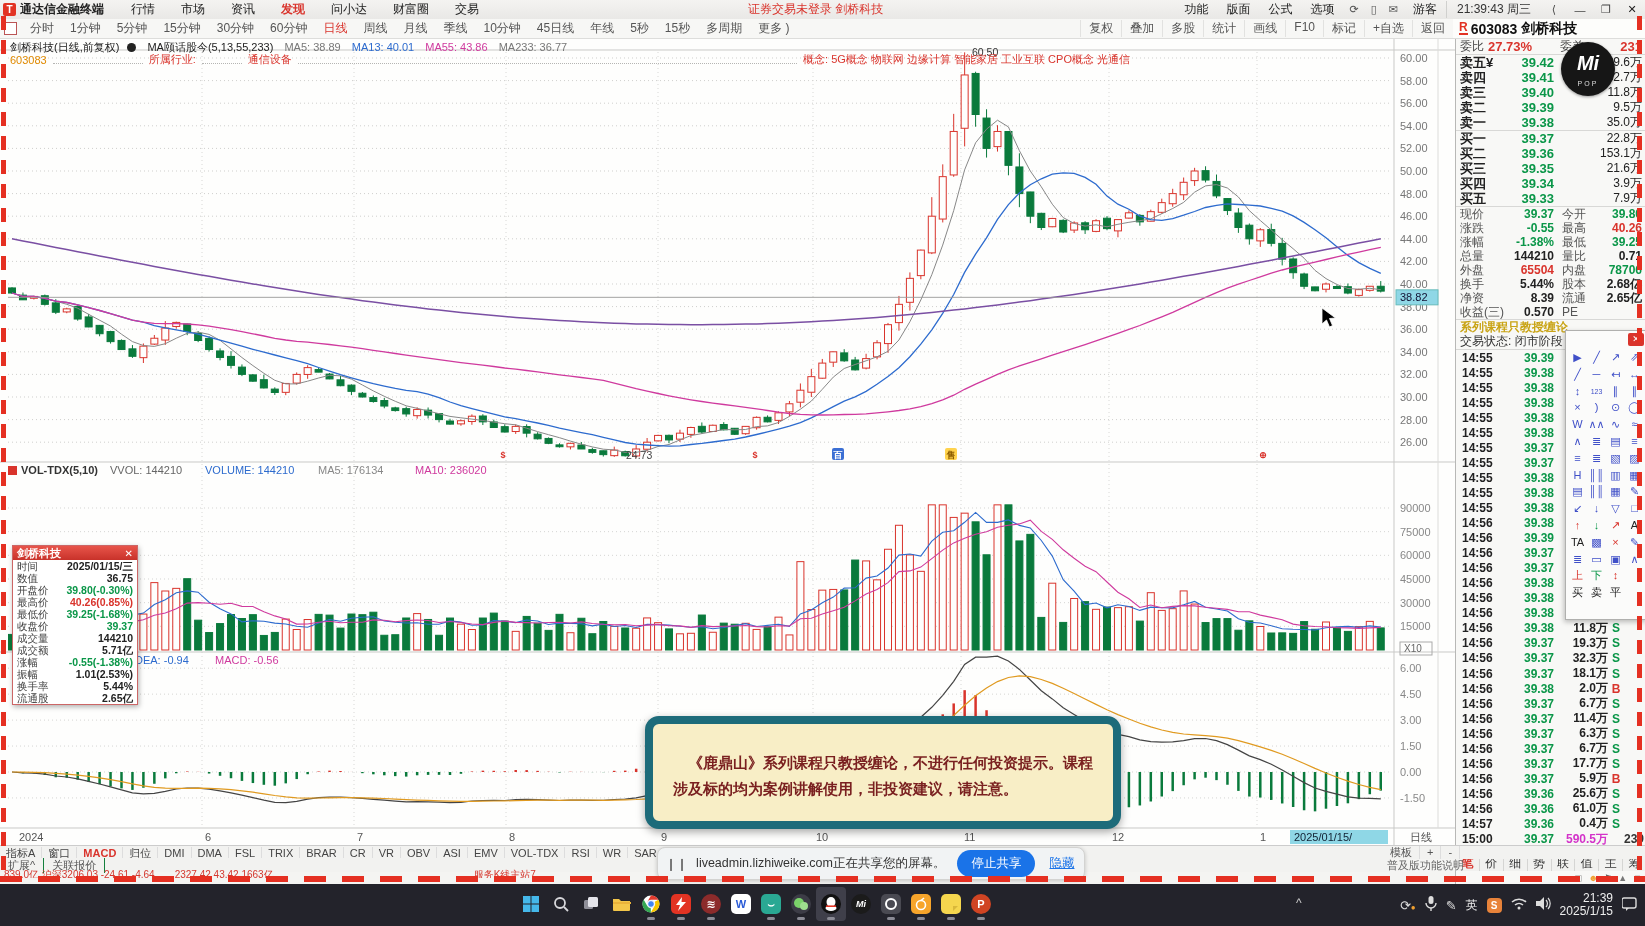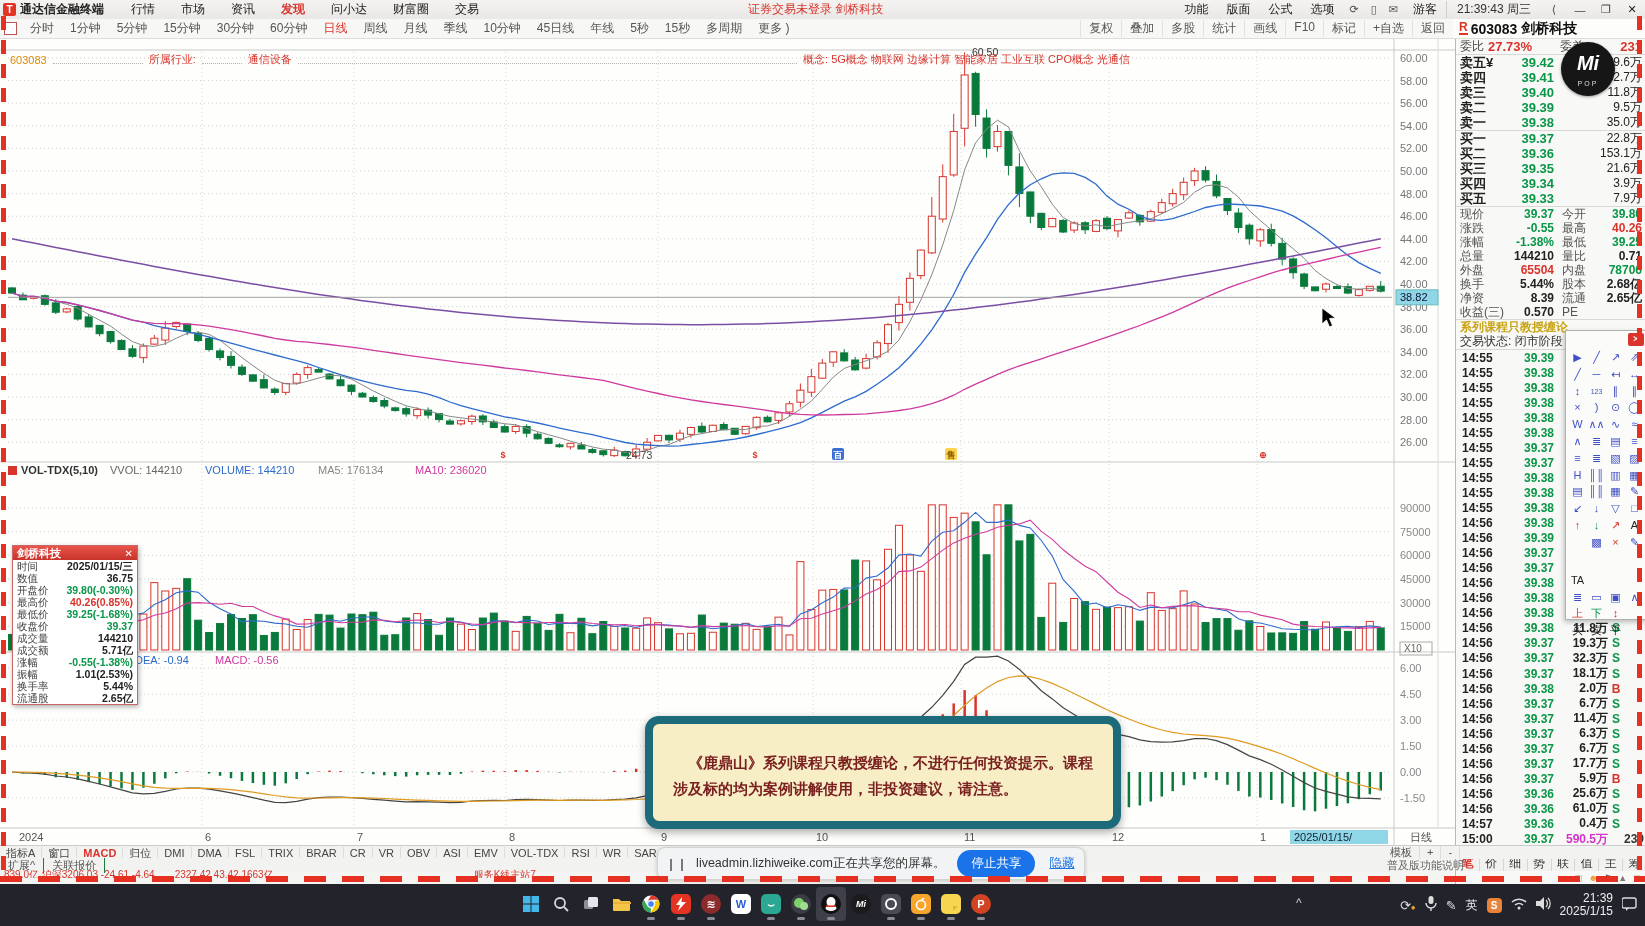--- a/index.html
+++ b/index.html
@@ -204,20 +204,28 @@
         <span>+自选</span>
         <span>返回</span>
       </nav>
     <div class="stock-head">
       <span class="rflag">R</span>
       <span>603083</span>&nbsp;
       <span>剑桥科技</span>
     </div>
   </div>
 
+  <div class="row3">
+    <span>剑桥科技(日线,前复权)</span><span class="ma-dot"></span>
+    <span>MA颐话股今(5,13,55,233)</span>
+    <span class="c-gr">MA5: 38.89</span>
+    <span class="c-b">MA13: 40.01</span>
+    <span class="c-mg">MA55: 43.86</span>
+    <span class="c-gr">MA233: 36.77</span>
+  </div>
   <div class="row4">
     <span class="c-o">603083</span>
     <span class="lead" style="width:90px"></span>
     <span class="c-r">所属行业:</span>
     <span class="lead" style="width:40px"></span>
     <span class="c-r">通信设备</span>
     <span class="lead" style="flex:1"></span>
     <span class="c-r">概念:</span>&nbsp;
     <span class="c-r">5G概念 物联网 边缘计算 智能家居 工业互联 CPO概念 光通信</span>
     <span style="width:260px"></span>
@@ -1218,21 +1226,21 @@
         <span class="pal-cell">▦</span>
         <span class="pal-cell">✎</span>
         <span class="pal-cell">↙</span>
         <span class="pal-cell">↓</span>
         <span class="pal-cell">▽</span>
         <span class="pal-cell">□</span>
         <span class="pal-cell" style="color: rgb(217, 52, 44);">↑</span>
         <span class="pal-cell" style="color: rgb(10, 150, 72);">↓</span>
         <span class="pal-cell" style="color: rgb(217, 52, 44);">↗</span>
         <span class="pal-cell" style="color: rgb(34, 34, 34);">A</span>
-        <span class="pal-cell" style="color: rgb(34, 34, 34); margin-top: 38px;">TA</span>
+        <span class="pal-cell" style="color: rgb(34, 34, 34);">TA</span>
         <span class="pal-cell">▩</span>
         <span class="pal-cell" style="color: rgb(217, 52, 44);">×</span>
         <span class="pal-cell">✎</span>
         <span class="pal-cell">≣</span>
         <span class="pal-cell">▭</span>
         <span class="pal-cell">▣</span>
         <span class="pal-cell">∧</span>
         <span class="pal-cell" style="color: rgb(217, 52, 44);">上</span>
         <span class="pal-cell" style="color: rgb(10, 150, 72);">下</span>
         <span class="pal-cell" style="color: rgb(217, 52, 44);">↕</span>

